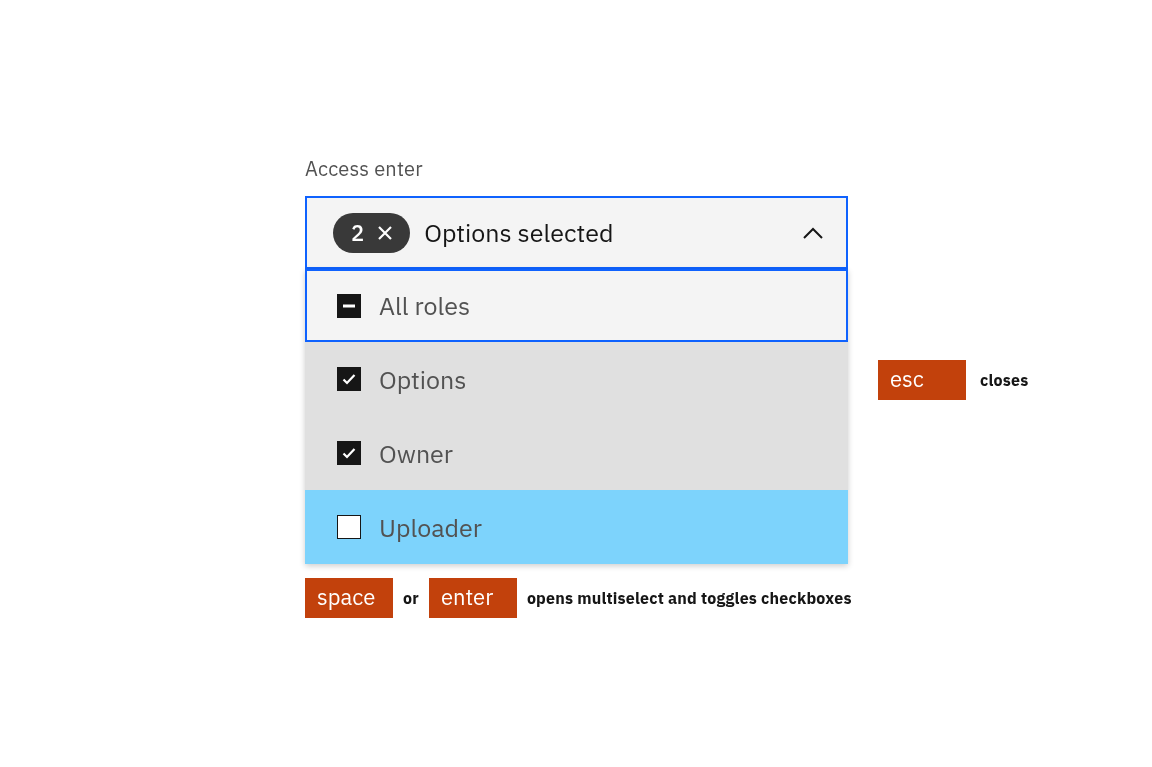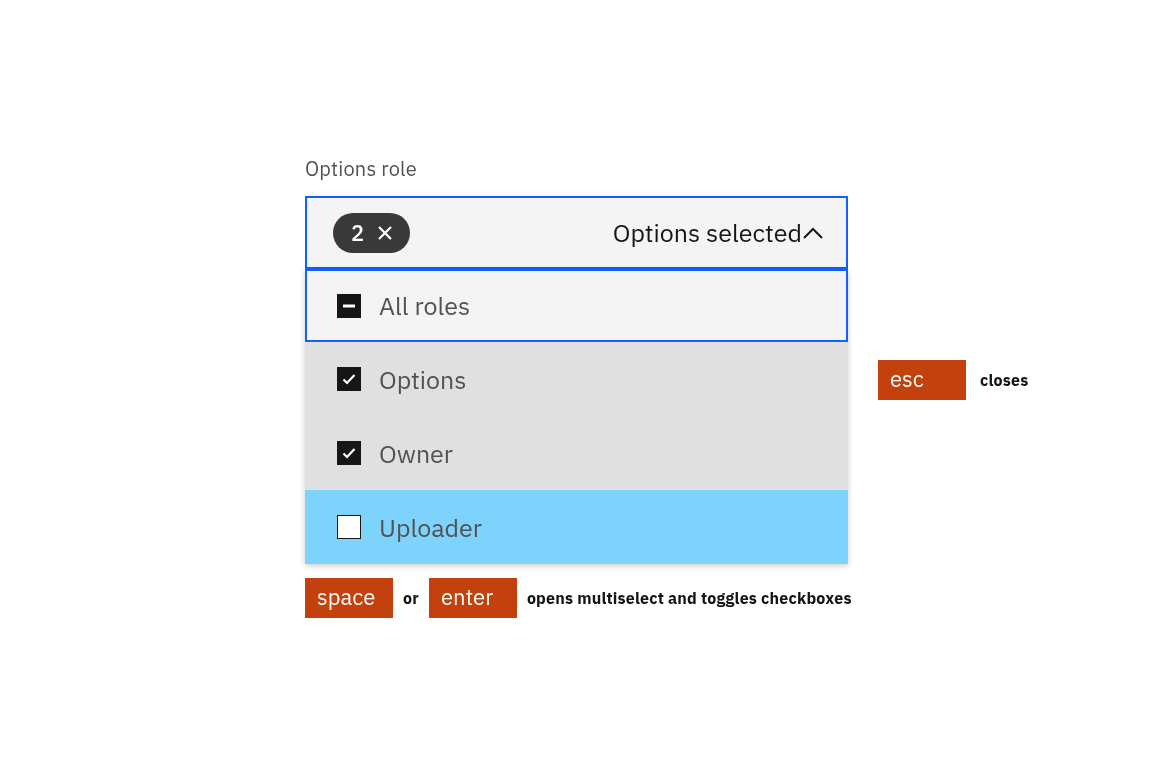--- a/index.html
+++ b/index.html
@@ -60,21 +60,20 @@
     align-items: center;
     justify-content: center;
     width: 22px;
     height: 22px;
   }
   .chip-x svg { display:block; }
   .trigger-text {
     font-size: 25px;
     color: #161616;
     flex: 1 1 auto;
-    text-align: right;
   }
   .chev {
     display: inline-flex;
     align-items: center;
     justify-content: center;
   }
   .listbox {
     width: 543px;
     box-shadow: 0 2px 6px rgba(0,0,0,0.2);
   }
@@ -147,21 +146,21 @@
     display: flex;
     align-items: center;
     gap: 10px;
   }
 </style>
 </head>
 <body>
 
 <div class="stage">
 
-  <div class="label">Options role</div>
+  <div class="label">Access enter</div>
 
   <div class="combo-row">
     <div class="combo">
 
       <div class="trigger">
         <span class="chip">
           <span class="chip-count">2</span>
           <span class="chip-x">
             <svg width="18" height="18" viewBox="0 0 18 18">
               <path d="M3 3 L15 15 M15 3 L3 15" stroke="#ffffff" stroke-width="2.2" fill="none" stroke-linecap="butt"></path>

